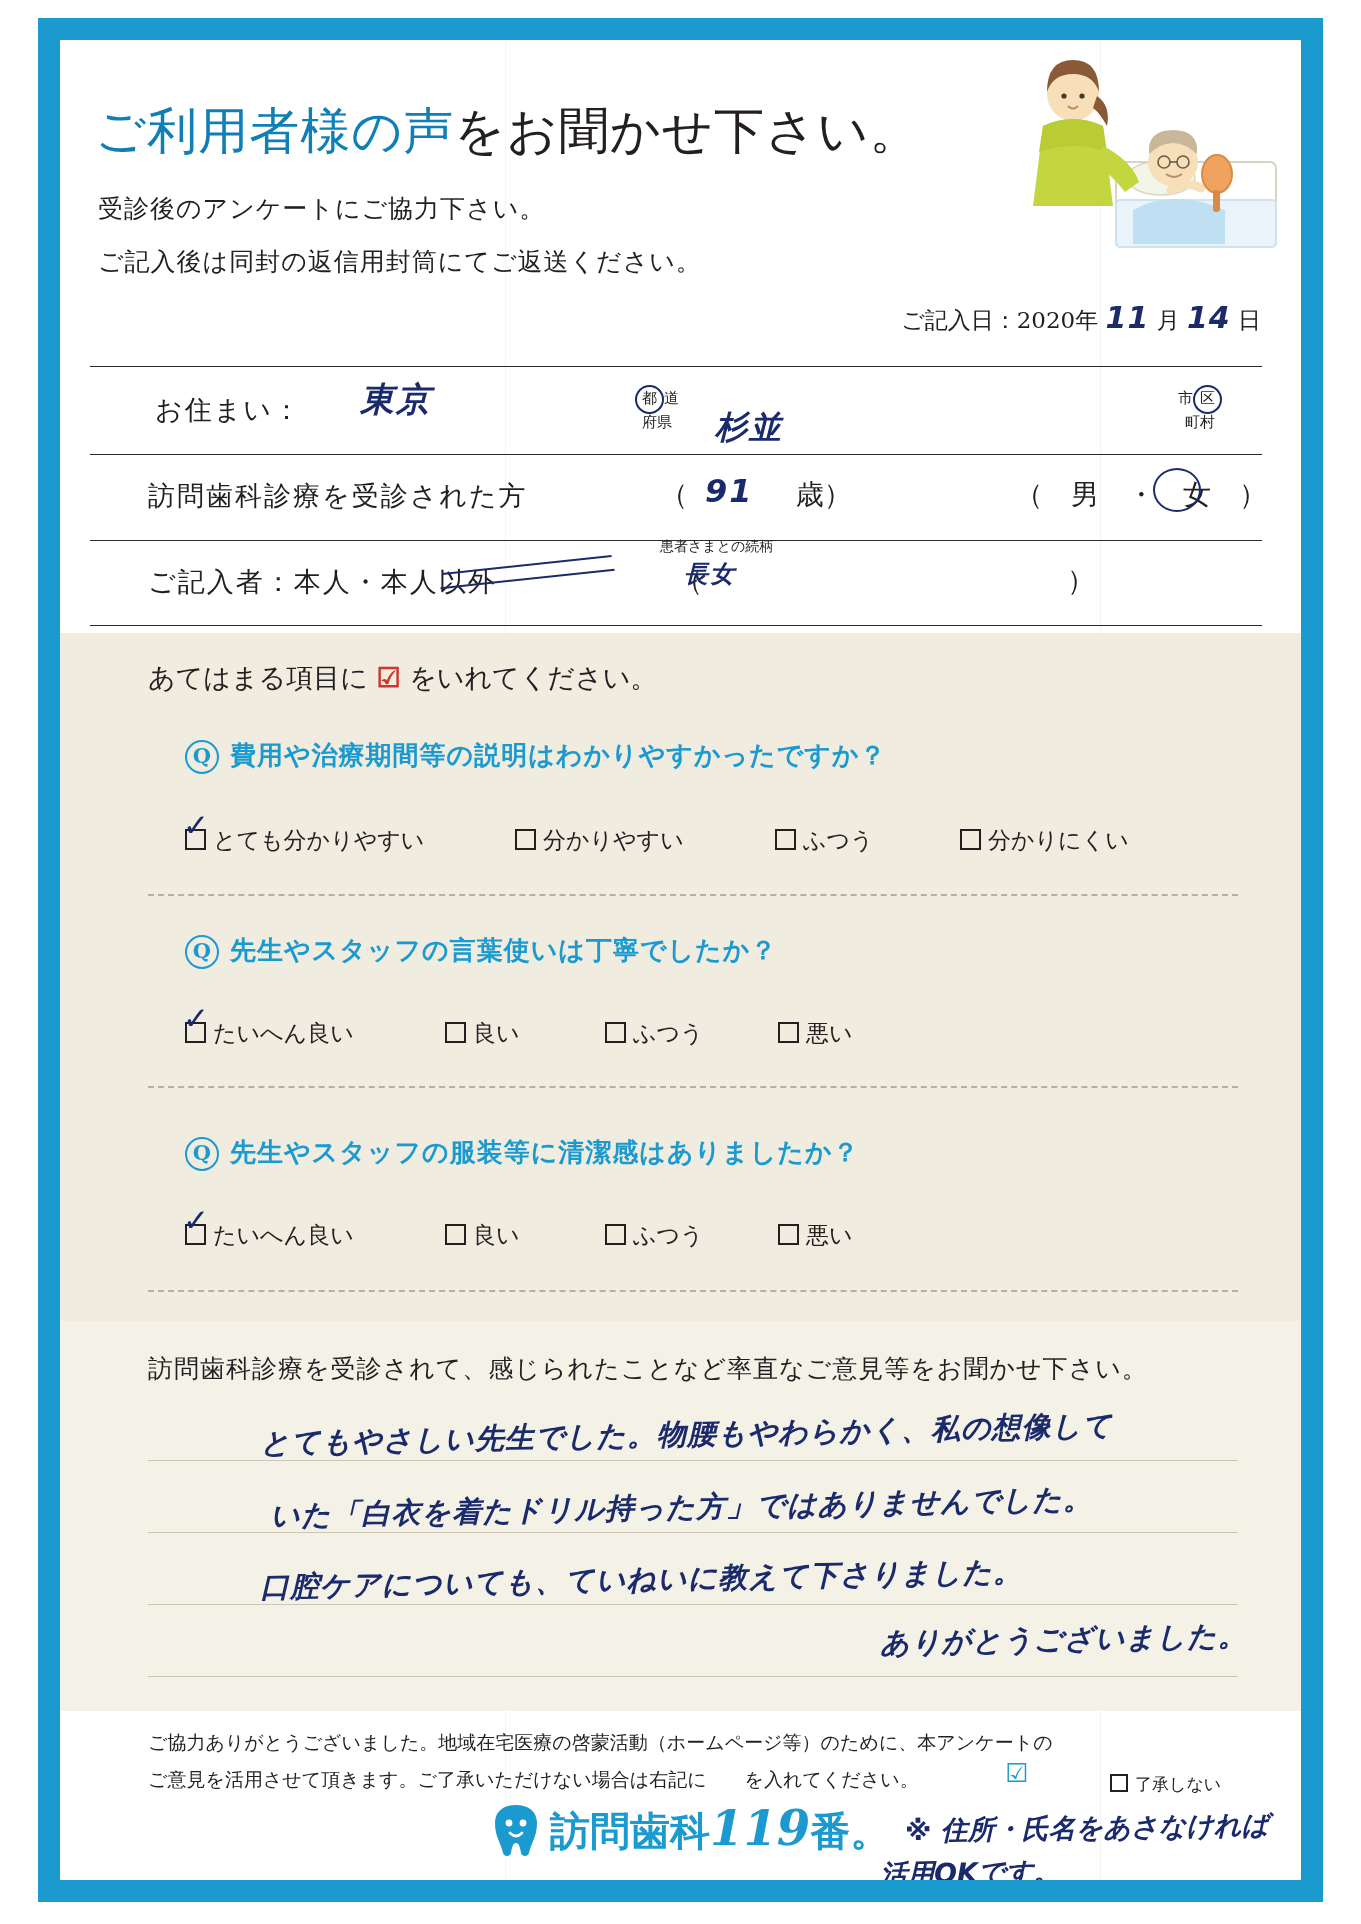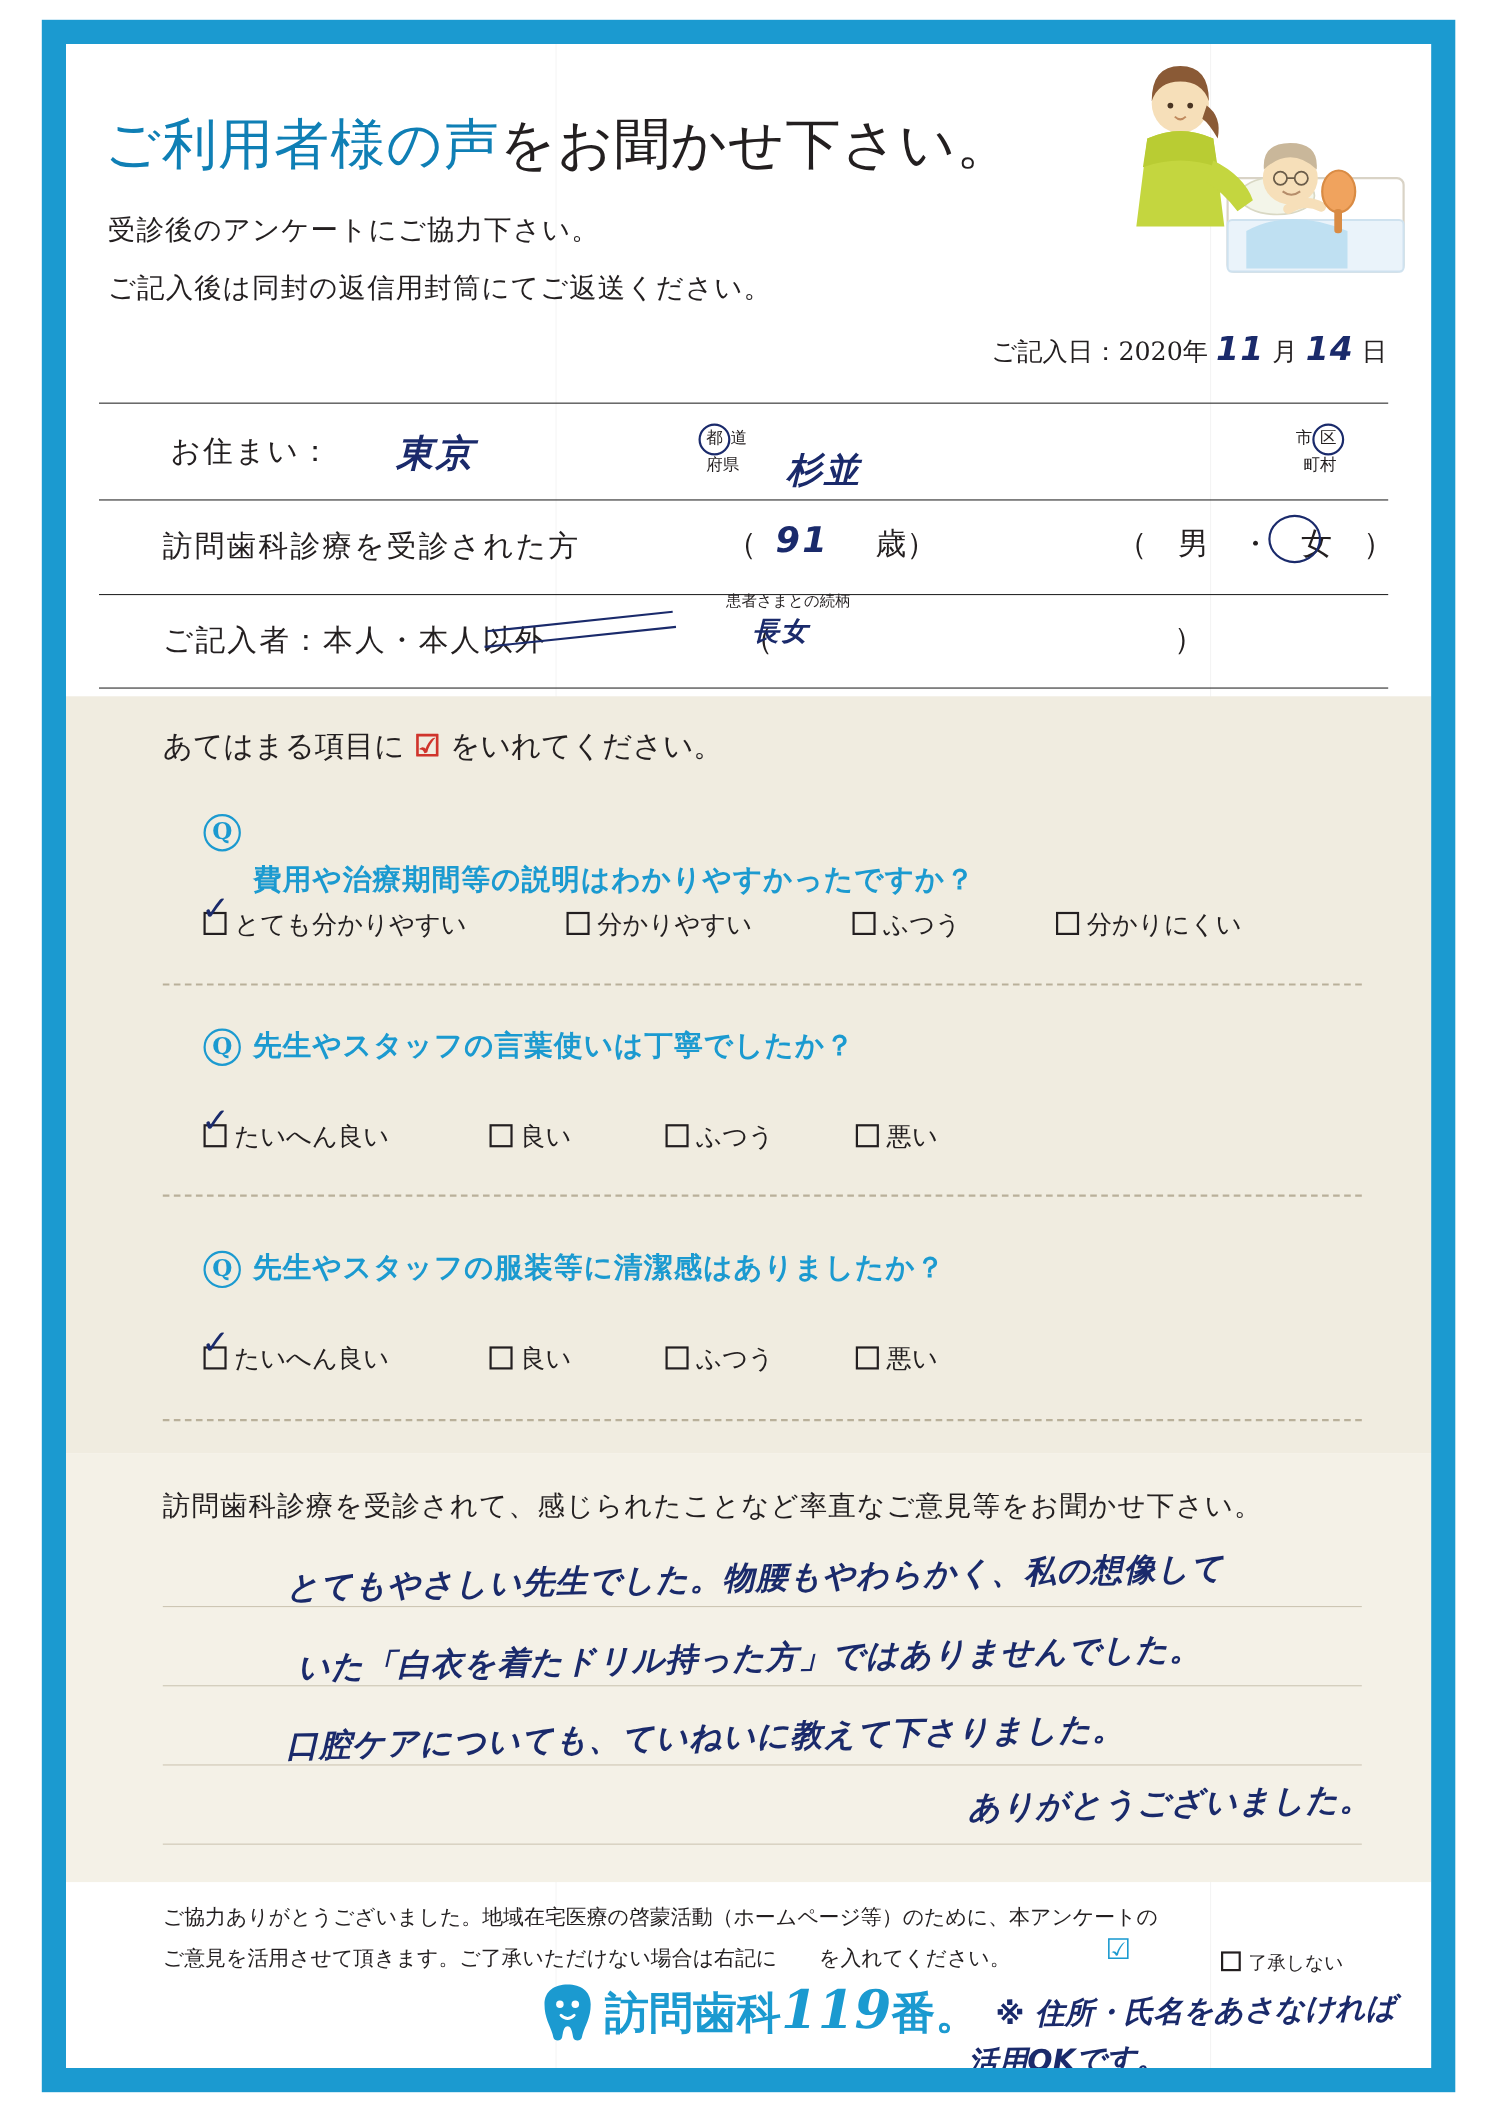--- a/index.html
+++ b/index.html
@@ -154,21 +154,21 @@
 
   .hw {
     position: absolute;
     font-family: "DejaVu Sans", sans-serif;
     color: #1a2a6b;
     font-weight: bold;
     font-style: italic;
     letter-spacing: 2px;
     white-space: nowrap;
   }
-  .hw-pref  { left: 300px; top: 350px; font-size: 34px; }
+  .hw-pref  { left: 300px; top: 337px; font-size: 34px; }
   .hw-city  { left: 655px; top: 366px; font-size: 32px; }
   .hw-age   { left: 645px; top: 432px; font-size: 32px; }
   .hw-rel   { left: 624px; top: 518px; font-size: 24px; text-align: right; }
 
   .paren {
     position: absolute;
     font-family: "DejaVu Serif", serif;
     font-size: 28px;
     color: #231f20;
     white-space: nowrap;
@@ -263,21 +263,21 @@
     left: -2px;
     top: -20px;
     font-family: "DejaVu Sans", sans-serif;
     color: #1a2a6b;
     font-size: 31px;
     font-weight: bold;
   }
 
   
   .q1m { left: 125px; top: 700px; }
-  .q1t { left: 170px; top: 698px; margin-top: 44px; }
+  .q1t { left: 170px; top: 698px; }
   .q1o1 { left: 125px; top: 785px; }
   .q1o2 { left: 455px; top: 785px; }
   .q1o3 { left: 715px; top: 785px; }
   .q1o4 { left: 900px; top: 785px; }
 
   .q2m { left: 125px; top: 895px; }
   .q2t { left: 170px; top: 893px; }
   .q2o1 { left: 125px; top: 978px; }
   .q2o2 { left: 385px; top: 978px; }
   .q2o3 { left: 545px; top: 978px; }

